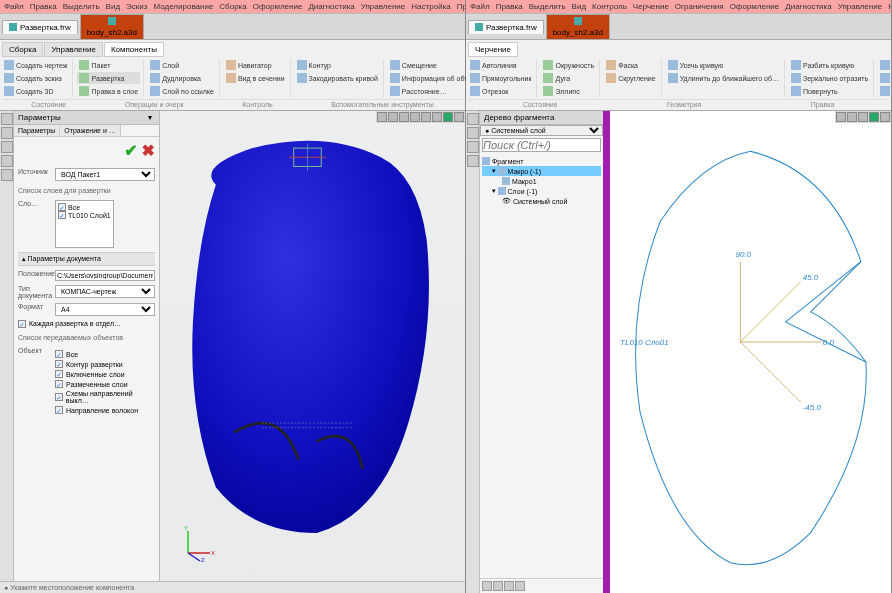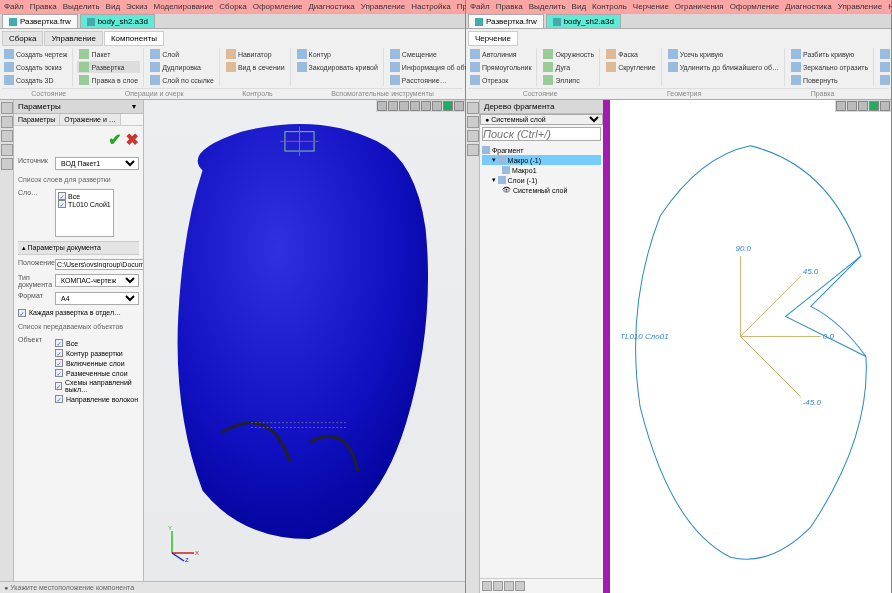--- a/index.html
+++ b/index.html
@@ -11,42 +11,42 @@
   .pane.right { width: 426px; }
 
   
   .menubar { background: #fca5a5; font-size: 8px; padding: 2px 4px; display: flex; gap: 6px; border-bottom: 1px solid #bbb; color: #333; }
   .menubar span { cursor: default; }
 
   
   .tabstrip { background: #d8d8d8; display: flex; align-items: center; font-size: 8px; border-bottom: 1px solid #aaa; padding-left: 2px; }
   .tab { background: #f8f8f8; border: 1px solid #aaa; border-bottom: none; padding: 2px 6px; margin-right: 2px; display: flex; align-items: center; gap: 3px; }
   .tab .ico { width: 8px; height: 8px; background: #4aa; }
-  .tab.inactive { background: #5eead4; }
+  .tab.inactive { background: #c2410c; flex-direction: column; }
 
   
   .ribbon { background: #f0f0f0; border-bottom: 1px solid #aaa; padding: 2px; font-size: 7px; }
   .ribbon-tabs { display: flex; font-size: 8px; }
   .ribbon-tab { padding: 2px 6px; background: #e4e4e4; border: 1px solid #ccc; margin-right: 1px; }
   .ribbon-tab.active { background: #fff; }
   .ribbon-body { display: flex; gap: 4px; padding: 2px 0; }
   .ribbon-group { display: flex; flex-direction: column; gap: 1px; border-right: 1px solid #ddd; padding-right: 3px; }
   .ribbon-btn { display: flex; align-items: center; gap: 2px; font-size: 7px; color: #333; padding: 1px 2px; white-space: nowrap; }
   .ribbon-ico { width: 10px; height: 10px; background: #9bd; flex-shrink: 0; }
   .ribbon-ico.g { background: #9c9; }
   .ribbon-ico.o { background: #db9; }
   .ribbon-footer { font-size: 7px; color: #888; text-align: center; border-top: 1px solid #ddd; padding-top: 1px; }
 
   
   .workarea { flex: 1; display: flex; min-height: 0; }
   .sidetool { width: 14px; background: #e0e0e0; display: flex; flex-direction: column; gap: 2px; padding: 2px 1px; border-right: 1px solid #bbb; }
   .sidetool .sb { width: 12px; height: 12px; background: #ccc; border: 1px solid #999; }
 
   
-  .params { width: 130px; background: #f4f4f4; border-right: 1px solid #bbb; display: flex; flex-direction: column; font-size: 8px; overflow: hidden; }
+  .params { width: 146px; background: #f4f4f4; border-right: 1px solid #bbb; display: flex; flex-direction: column; font-size: 8px; overflow: hidden; }
   .params-title { background: #d8d8d8; padding: 2px 4px; font-size: 8px; border-bottom: 1px solid #bbb; display: flex; justify-content: space-between; }
   .params-title .x { width: 10px; text-align: center; }
   .params-subtabs { display: flex; font-size: 7px; border-bottom: 1px solid #ccc; }
   .params-subtabs div { padding: 2px 4px; background: #e8e8e8; border-right: 1px solid #ccc; }
   .btnrow { display: flex; justify-content: flex-end; gap: 4px; padding: 4px; }
   .btnrow .ok { color: #2a2; font-size: 16px; font-weight: bold; }
   .btnrow .cancel { color: #c33; font-size: 16px; font-weight: bold; }
   .params-body { padding: 4px; display: flex; flex-direction: column; gap: 4px; overflow-y: auto; }
   .field-row { display: flex; align-items: flex-start; gap: 3px; }
   .field-row label { font-size: 7px; color: #555; width: 34px; }

